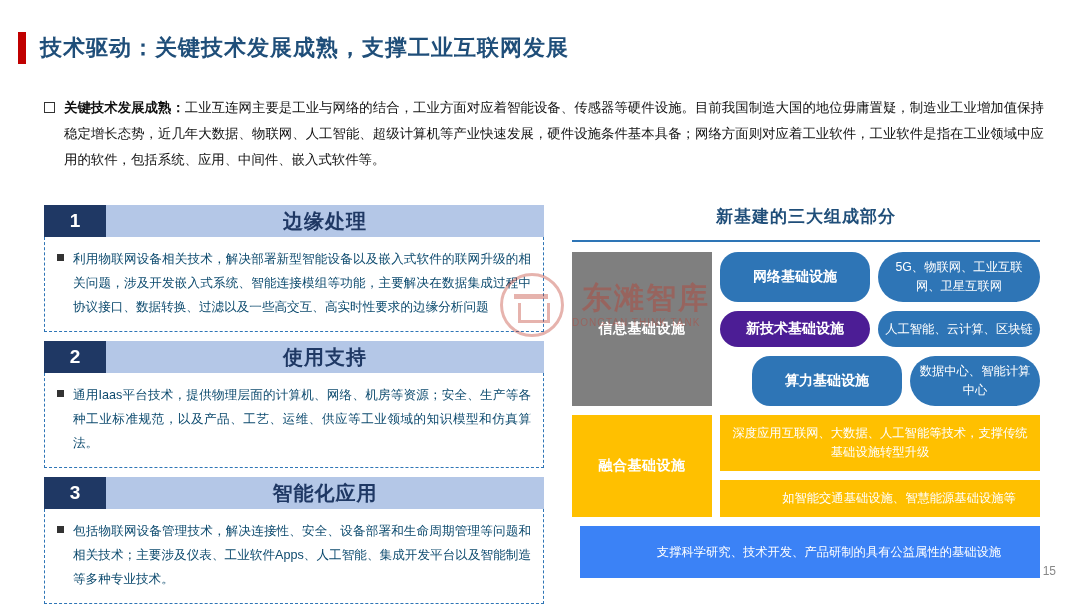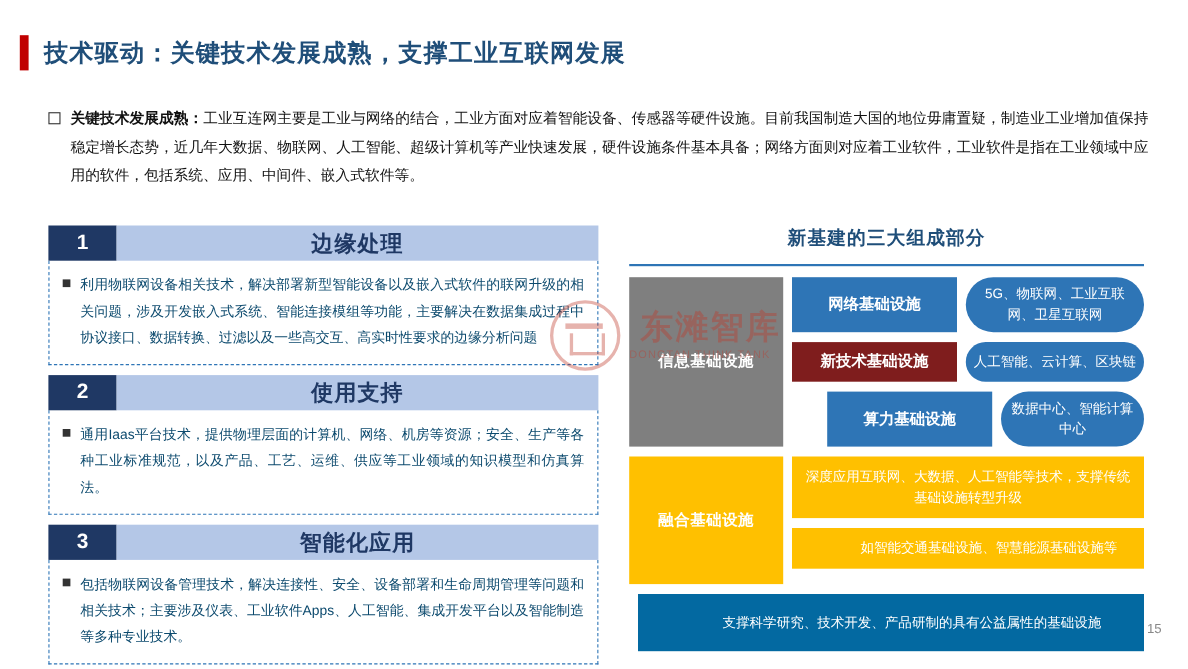--- a/index.html
+++ b/index.html
@@ -38,24 +38,24 @@
   
   .right-col{position:absolute;left:572px;top:205px;width:468px;}
   .right-title{text-align:center;font-size:17px;font-weight:bold;color:#1f4e79;letter-spacing:1px;margin-bottom:12px;}
   .rt-underline{height:2px;background:#2e75b6;width:100%;margin-bottom:10px;}
 
   .r-row{display:flex;margin-bottom:9px;align-items:stretch;}
   .r-left{width:140px;display:flex;align-items:center;justify-content:center;color:#fff;font-size:14px;font-weight:bold;text-align:center;letter-spacing:.5px;}
   .r-right{flex:1;display:flex;flex-direction:column;margin-left:8px;}
   .r-sub{display:flex;margin-bottom:9px;}
   .r-sub:last-child{margin-bottom:0;margin-left:32px;}
-  .r-sub-label{width:150px;display:flex;align-items:center;justify-content:center;color:#fff;font-size:14px;font-weight:bold;text-align:center;padding:9px 4px;box-sizing:border-box;}
+  .r-sub-label{width:150px;display:flex;align-items:center;justify-content:center;color:#fff;font-size:14px;font-weight:bold;text-align:center;padding:9px 4px;box-sizing:border-box;border-radius:18px;}
   .r-sub-desc{flex:1;margin-left:8px;display:flex;align-items:center;justify-content:center;color:#fff;font-size:12.3px;line-height:19px;text-align:center;padding:6px 6px;box-sizing:border-box;border-radius:25px;}
   .r-fullbox{display:flex;align-items:center;justify-content:center;color:#fff;font-size:12.3px;line-height:19px;text-align:center;padding:9px 10px;box-sizing:border-box;margin-bottom:9px;}
-  .r-fullbox:last-child{margin-bottom:14px;padding-left:48px;}
+  .r-fullbox:last-child{margin-bottom:0;padding-left:48px;}
 
   
   .wm{position:absolute;left:500px;top:262px;width:220px;height:86px;opacity:.38;display:flex;align-items:center;pointer-events:none;}
   .wm-logo{width:58px;height:58px;border-radius:50%;border:3px solid #c0392b;position:relative;margin-right:8px;}
   .wm-logo:before{content:"";position:absolute;left:11px;top:18px;width:34px;height:5px;background:#c0392b;}
   .wm-logo:after{content:"";position:absolute;left:15px;top:27px;width:26px;height:17px;border:3px solid #c0392b;border-top:none;}
   .wm-txt{line-height:1;}
   .wm-main{font-size:30px;font-weight:bold;color:#c0392b;letter-spacing:2px;padding-left:10px;}
   .wm-sub{font-size:10px;color:#c0392b;letter-spacing:1px;margin-top:5px;}
 
@@ -123,41 +123,41 @@
     <div class="rt-underline"></div>
 
     <div class="r-row">
       <div class="r-left" style="background:#7f7f7f;">信息基础设施</div>
       <div class="r-right">
         <div class="r-sub">
           <div class="r-sub-label" style="background:#2e75b6;">网络基础设施</div>
           <div class="r-sub-desc" style="background:#2e75b6;">5G、物联网、工业互联网、卫星互联网</div>
         </div>
         <div class="r-sub">
-          <div class="r-sub-label" style="background:#7f1d1d;">新技术基础设施</div>
+          <div class="r-sub-label" style="background:#4c1d95;">新技术基础设施</div>
           <div class="r-sub-desc" style="background:#2e75b6;">人工智能、云计算、区块链</div>
         </div>
         <div class="r-sub">
           <div class="r-sub-label" style="background:#2e75b6;">算力基础设施</div>
           <div class="r-sub-desc" style="background:#2e75b6;">数据中心、智能计算中心</div>
         </div>
       </div>
     </div>
 
     <div class="r-row">
       <div class="r-left" style="background:#ffc000;">融合基础设施</div>
       <div class="r-right">
         <div class="r-fullbox" style="background:#ffc000;">深度应用互联网、大数据、人工智能等技术，支撑传统基础设施转型升级</div>
         <div class="r-fullbox" style="background:#ffc000;">如智能交通基础设施、智慧能源基础设施等</div>
       </div>
     </div>
 
     <div class="r-row">
       <div class="r-right">
-        <div class="r-fullbox" style="background:#0369a1;min-height:52px;">支撑科学研究、技术开发、产品研制的具有公益属性的基础设施</div>
+        <div class="r-fullbox" style="background:#3b82f6;min-height:52px;">支撑科学研究、技术开发、产品研制的具有公益属性的基础设施</div>
       </div>
     </div>
 
   </div>
 
   <div class="wm">
     <div class="wm-logo"></div>
     <div class="wm-txt">
       <div class="wm-main">东滩智库</div>
       <div class="wm-sub">DONGTAN THINK TANK</div>

